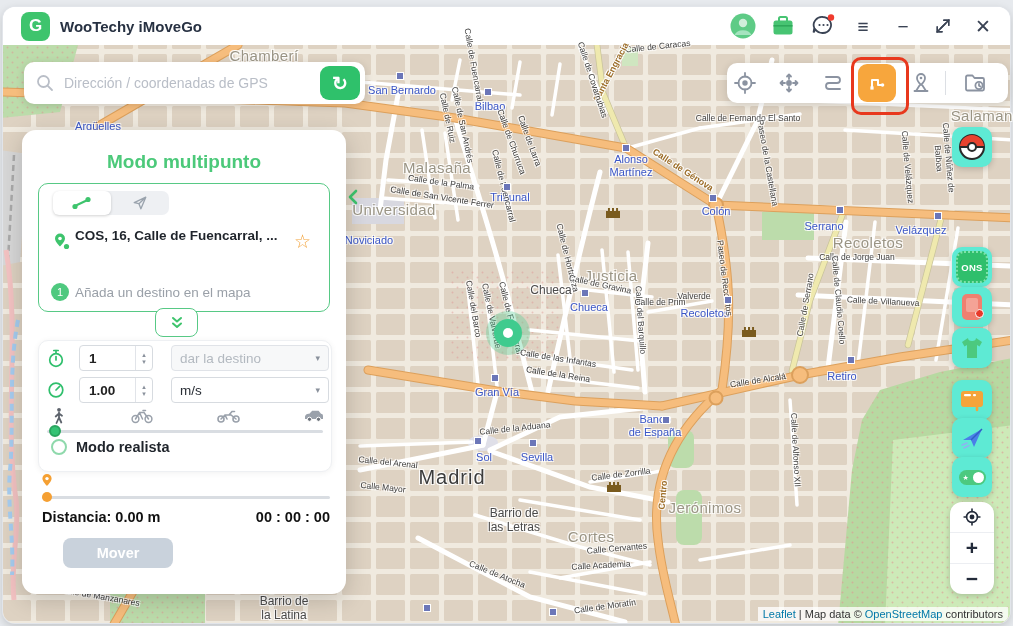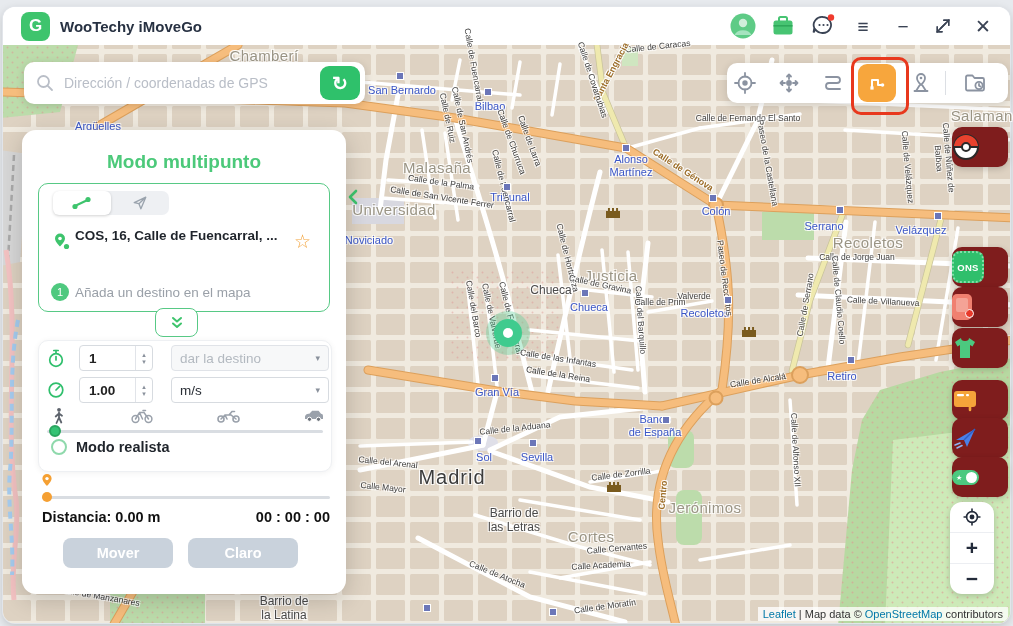--- a/index.html
+++ b/index.html
@@ -77,21 +77,21 @@
   .radio-label{font-size:14.5px;font-weight:bold;color:#1f242b;}
   .pin-orange{position:absolute;left:18px;top:343px;}
   .slider2{position:absolute;left:20px;right:16px;top:365px;height:4px;}
   .knob-o{position:absolute;left:0px;top:-3px;width:10px;height:10px;border-radius:50%;background:#f5a033;cursor:pointer;}
   .stats{position:absolute;left:20px;right:16px;top:379px;display:flex;font-size:14.5px;font-weight:bold;color:#111;}
   .timer{margin-left:auto;}
   .btn{position:absolute;top:408px;width:110px;height:30px;border-radius:8px;background:#c9d2dc;color:#fff;font-size:14.5px;font-weight:bold;display:flex;align-items:center;justify-content:center;cursor:pointer;}
   
   .collapse{position:absolute;left:346px;top:188px;width:14px;height:18px;display:flex;align-items:center;justify-content:center;z-index:6;cursor:pointer;}
   
-  .dock-sq{position:absolute;left:952px;width:56px;height:40px;background:#7f1d1d;border-radius:10px;box-shadow:0 2px 6px rgba(0,0,0,.18);display:flex;align-items:center;z-index:6;cursor:pointer;}
+  .dock-sq{position:absolute;left:952px;width:40px;height:40px;background:#5eead4;border-radius:10px;box-shadow:0 2px 6px rgba(0,0,0,.18);display:flex;align-items:center;justify-content:center;z-index:6;cursor:pointer;}
   .ons-inner{width:32px;height:32px;border-radius:8px;background:#2fbf6c;color:#fff;display:flex;align-items:center;justify-content:center;font-size:9.5px;font-weight:bold;letter-spacing:.3px;border:2px dotted #7fe0a8;box-sizing:border-box;}
   .zoomctl{position:absolute;left:950px;top:502px;width:44px;height:92px;background:#fff;border-radius:12px;box-shadow:0 2px 6px rgba(0,0,0,.18);z-index:6;display:flex;flex-direction:column;align-items:center;}
   .zc{width:100%;height:30px;display:flex;align-items:center;justify-content:center;font-size:21px;font-weight:bold;color:#232b3a;cursor:pointer;}
   .zc + .zc{border-top:1px solid #eceef2;}
   .phone-ic{width:20px;height:26px;background:#f08070;border-radius:5px;position:relative;}
   .phone-ic:after{content:"";position:absolute;left:4px;top:4px;width:12px;height:14px;border-radius:2px;background:#f4a396;}
   .phone-dot{position:absolute;right:-2px;bottom:2px;width:7px;height:7px;border-radius:50%;background:#e8392a;border:1.5px solid #fff;}
   .toggle-pill{width:27px;height:15px;border-radius:8px;background:#4cc97f;position:relative;}
   .toggle-pill .st{position:absolute;left:4px;top:4px;font-size:7px;color:#fff;line-height:1;}
   .toggle-pill .kn{position:absolute;right:2px;top:2px;width:11px;height:11px;border-radius:50%;background:#fff;}
@@ -548,21 +548,20 @@
     <div class="track"></div>
     <div class="knob-o"></div>
   </div>
 
   <div class="stats">
     <span>Distancia: 0.00 m</span>
     <span class="timer">00 : 00 : 00</span>
   </div>
 
   <div class="btn" style="left:41px;">Mover</div>
-  <div class="btn" style="left:166px;">Claro</div>
 </div>
 
 <div class="collapse">
   <svg width="10" height="16" viewBox="0 0 10 16" fill="none" stroke="#3ec46d" stroke-width="2.6" stroke-linecap="round" stroke-linejoin="round">
       <path d="M8,2 L2,8 L8,14"></path>
     </svg>
 </div>
 
 <div class="dock-sq" style="top:127px;">
   <svg width="28" height="28" viewBox="0 0 28 28">

